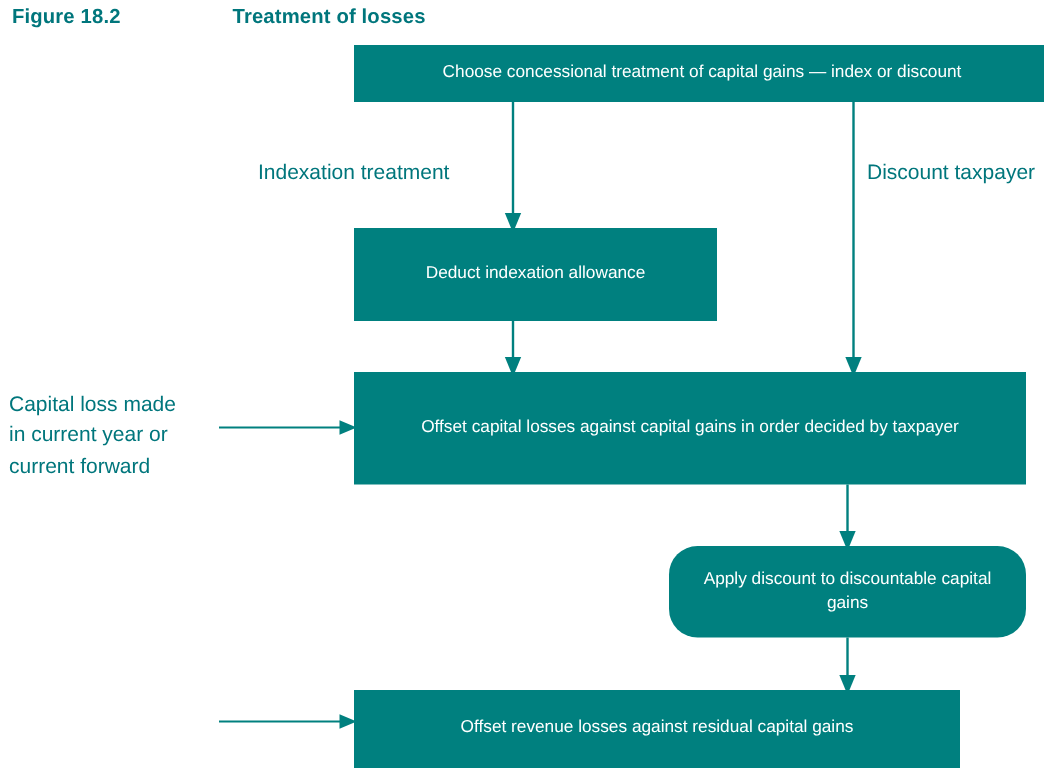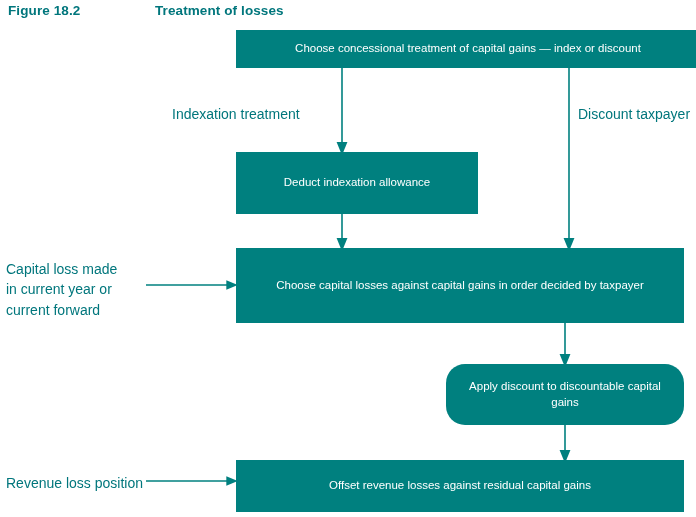--- a/index.html
+++ b/index.html
@@ -55,21 +55,21 @@
     line-height: 1.35;
     box-sizing: border-box;
     padding: 4px 12px;
   }
   .node span { display: block; }
 
   #node-choose   { left: 236px; top: 30px;  width: 464px; height: 38px; }
   #node-deduct   { left: 236px; top: 152px; width: 242px; height: 62px; }
   #node-offset-c { left: 236px; top: 248px; width: 448px; height: 75px; }
   #node-apply    { left: 446px; top: 364px; width: 238px; height: 61px; border-radius: 19px; }
-  #node-offset-r { left: 236px; top: 460px; width: 448px; height: 52px; justify-content: center; }
+  #node-offset-r { left: 236px; top: 460px; width: 404px; height: 52px; justify-content: center; }
 
   
   .side-label {
     position: absolute;
     color: #00767c;
     font-size: 14px;
     line-height: 1.45;
   }
   #label-indexation { left: 172px; top: 104px; }
   #label-discount   { left: 578px; top: 104px; }
@@ -131,29 +131,28 @@
 
   <div class="node" id="node-choose">
     <span>Choose concessional treatment of capital gains — index or discount</span>
   </div>
 
   <div class="node" id="node-deduct">
     <span>Deduct indexation allowance</span>
   </div>
 
   <div class="node" id="node-offset-c">
-    <span>Choose capital losses against capital gains in order decided by taxpayer</span>
+    <span>Offset capital losses against capital gains in order decided by taxpayer</span>
   </div>
 
   <div class="node" id="node-apply">
     <span>Apply discount to discountable capital gains</span>
   </div>
 
   <div class="node" id="node-offset-r">
     <span>Offset revenue losses against residual capital gains</span>
   </div>
 
   <div class="side-label" id="label-indexation">Indexation treatment</div>
   <div class="side-label" id="label-discount">Discount taxpayer</div>
   <div class="side-label" id="label-capital-loss">Capital loss made in current year or current forward</div>
-  <div class="side-label" id="label-revenue-loss">Revenue loss position</div>
 
 </div>
 
 </body></html>

